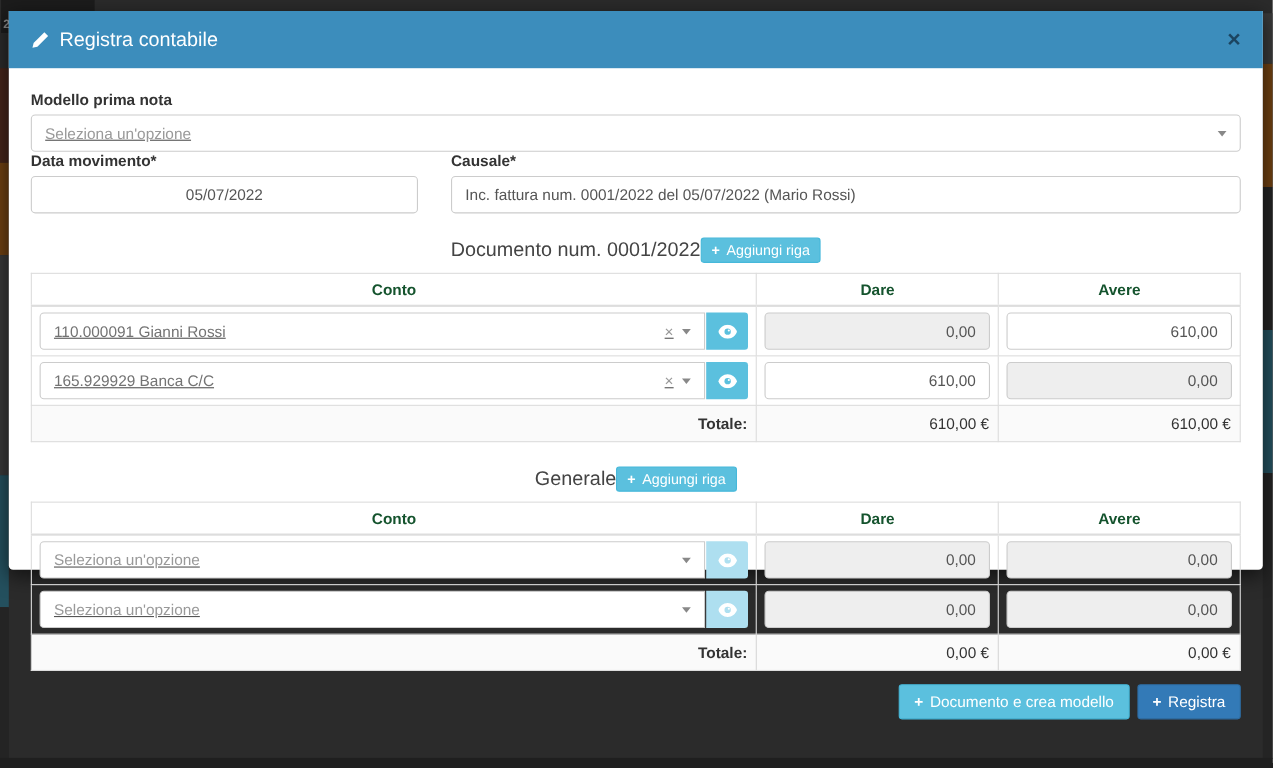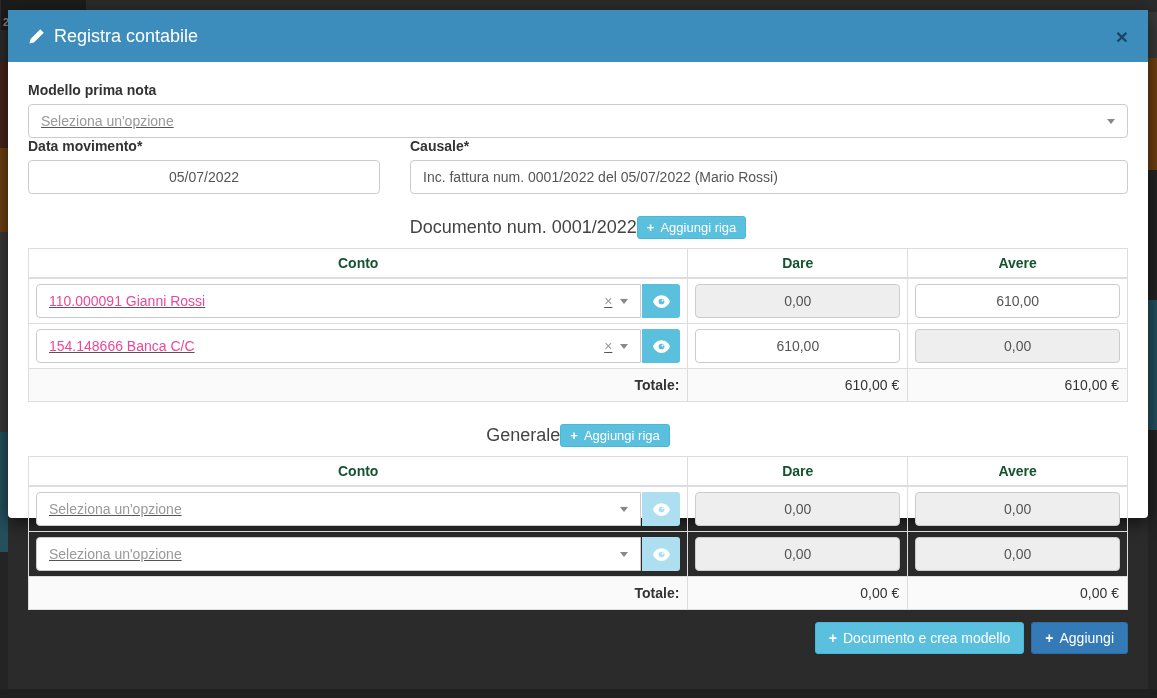--- a/index.html
+++ b/index.html
@@ -44,27 +44,27 @@
   .modal-body{ padding:20px 20px 12px 12px; flex:1; }
 
   label.fld{ display:block; font-size:14px; font-weight:bold; color:#333; margin-bottom:6px; }
   .control{
     height:34px; border:1px solid #ccc; border-radius:4px; background:#fff;
     font-size:14px; color:#555; width:100%;
     font-family:"Liberation Sans","DejaVu Sans",sans-serif;
   }
   input.control{ padding:0 12px; }
   input.center{ text-align:center; }
-  input.num{ text-align:center; }
+  input.num{ text-align:right; }
   input.disabled{ background:#eee; color:#555; }
 
   .sel{
     display:flex; align-items:center; padding:0 12px; cursor:pointer; gap:8px;text-decoration:underline;
   }
-  .sel .sel-text{ flex:1; color:#ec4899; overflow:hidden; white-space:nowrap; }
+  .sel .sel-text{ flex:1; color:#737373; overflow:hidden; white-space:nowrap; }
   .sel .sel-text.placeholder{ color:#999; }
   .sel .clear-x{ color:#999; font-size:14px; line-height:1; }
   .caret{
     width:0; height:0; border-left:4px solid transparent; border-right:4px solid transparent;
     border-top:5px solid #888; flex:0 0 auto;
   }
 
   .row2{ display:flex; gap:30px; }
   .col-date{ width:352px; flex:0 0 352px; }
   .col-causale{ flex:1; }
@@ -187,21 +187,21 @@
             </button>
           </div>
         </td>
         <td><input class="control num disabled" disabled="" value="0,00" style=""></td>
         <td><input class="control num" value="610,00" style=""></td>
       </tr>
       <tr>
         <td>
           <div class="conto-group">
             <div class="control sel">
-              <span class="sel-text">154.148666 Banca C/C</span>
+              <span class="sel-text">165.929929 Banca C/C</span>
               <span class="clear-x">×</span>
               <span class="caret"></span>
             </div>
             <button class="eye-btn">
               <svg width="17" height="13" viewBox="0 0 16 12">
                     <path d="M8 0C4.2 0 1.3 2.6 0 6c1.3 3.4 4.2 6 8 6s6.7-2.6 8-6c-1.3-3.4-4.2-6-8-6z" fill="#fff"></path>
                     <circle class="pupil" cx="8" cy="6" r="2.7"></circle>
                     <circle cx="9" cy="5" r="0.9" fill="#fff"></circle>
                   </svg>
             </button>
@@ -281,17 +281,17 @@
 
   </div>
 
   <div class="modal-footer">
     <button class="btn btn-info btn-lg">
       <span class="plus">+</span>
       <span>Documento e crea modello</span>
     </button>
     <button class="btn btn-primary btn-lg">
       <span class="plus">+</span>
-      <span>Aggiungi</span>
+      <span>Registra</span>
     </button>
   </div>
 
 </div>
 
 </body></html>

